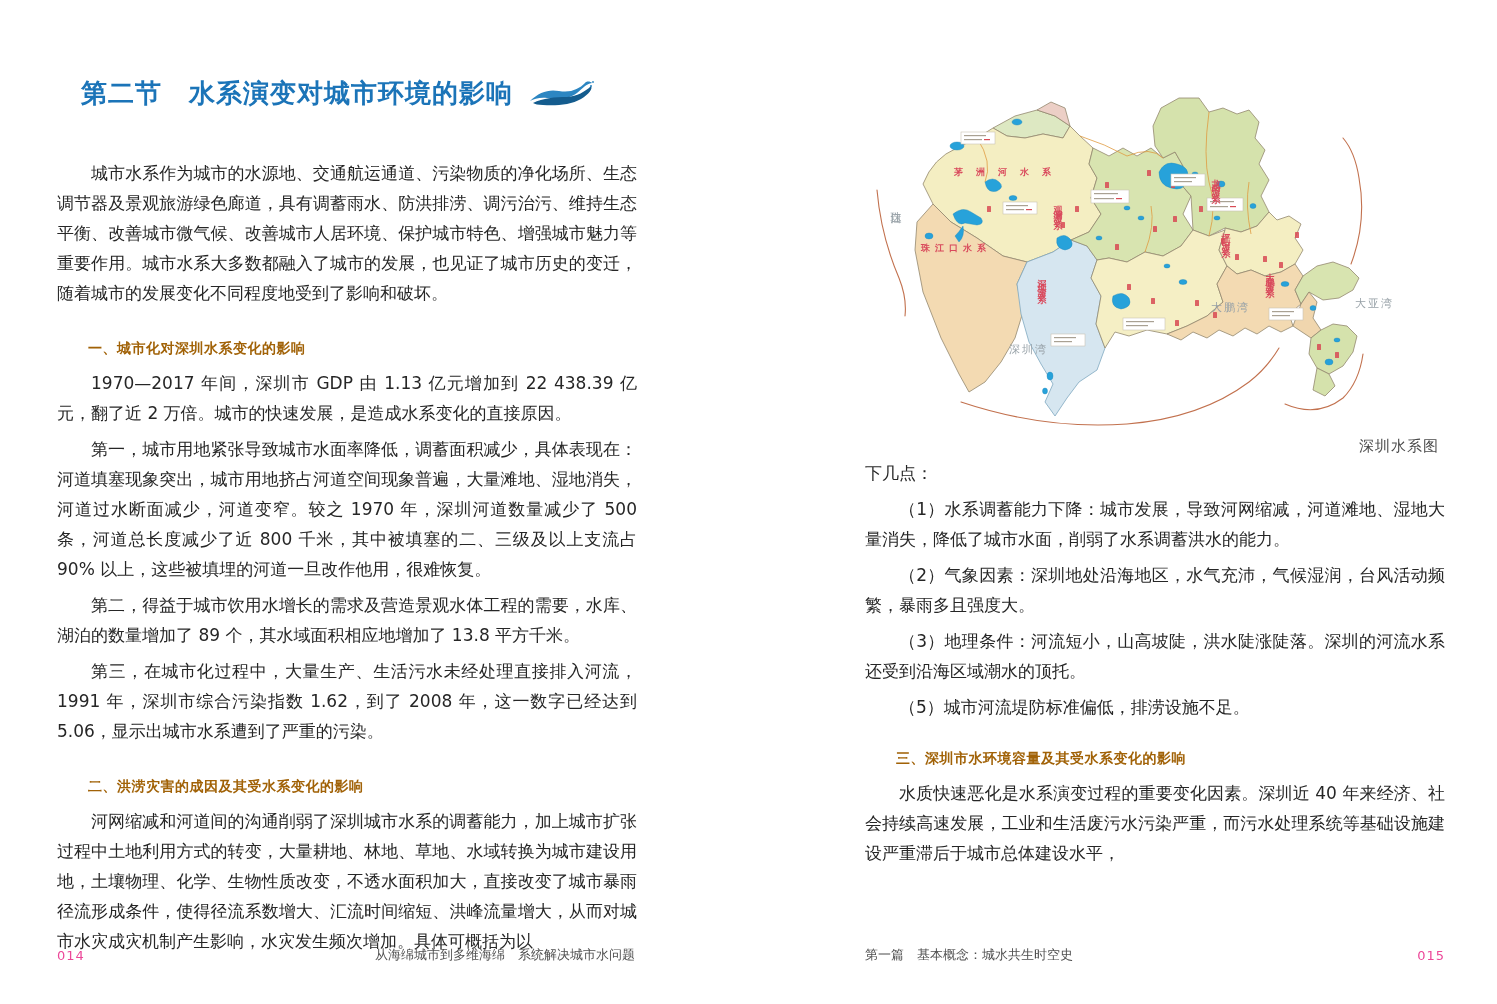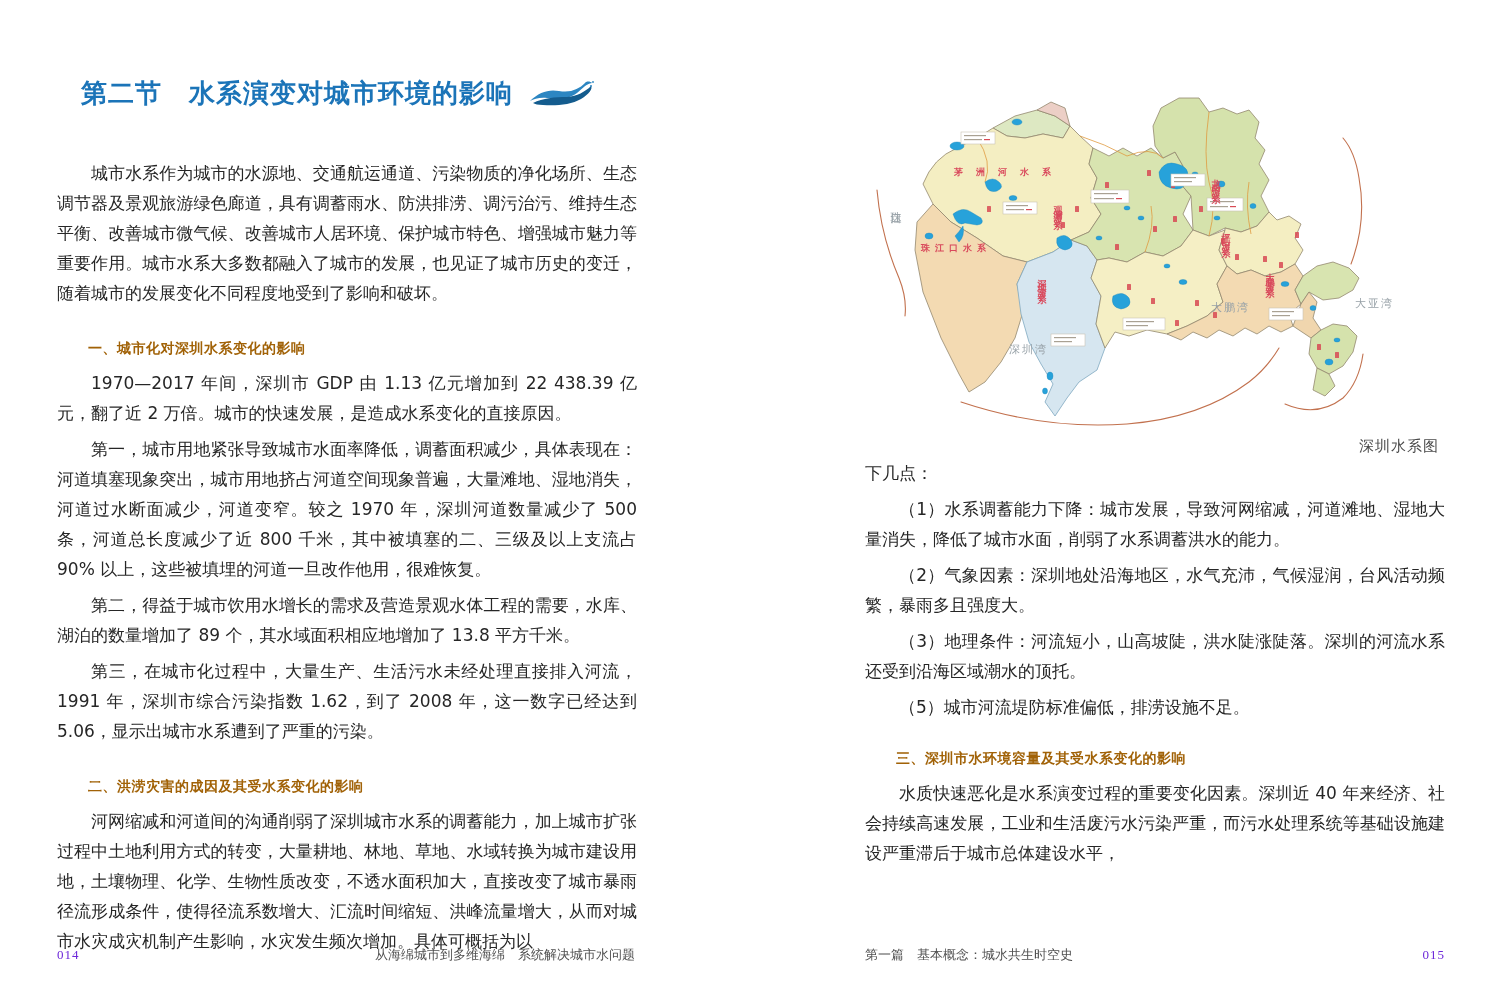--- a/index.html
+++ b/index.html
@@ -54,21 +54,21 @@
   .sea-label-h, .sea-label-v { color: #98a2a8; font-size: 11px; letter-spacing: 2px; }
 
   
   .footer {
     position: absolute; top: 945px; height: 20px;
     display: flex; justify-content: space-between; align-items: center;
     font-size: 13px; color: #4f4f4f;
   }
   #footer-left  { left: 57px;  width: 578px; }
   #footer-right { left: 865px; width: 580px; }
-  .pagenum { letter-spacing: 1px; color: #6d28d9; font-family: Liberation Serif, serif; }
+  .pagenum { letter-spacing: 1px; color: #ec4899; }
 </style>
 </head>
 <body>
 
 <main>
 
   <section class="col" id="col-left">
 
     <div class="sec-title">
       <span>第二节　水系演变对城市环境的影响</span>

